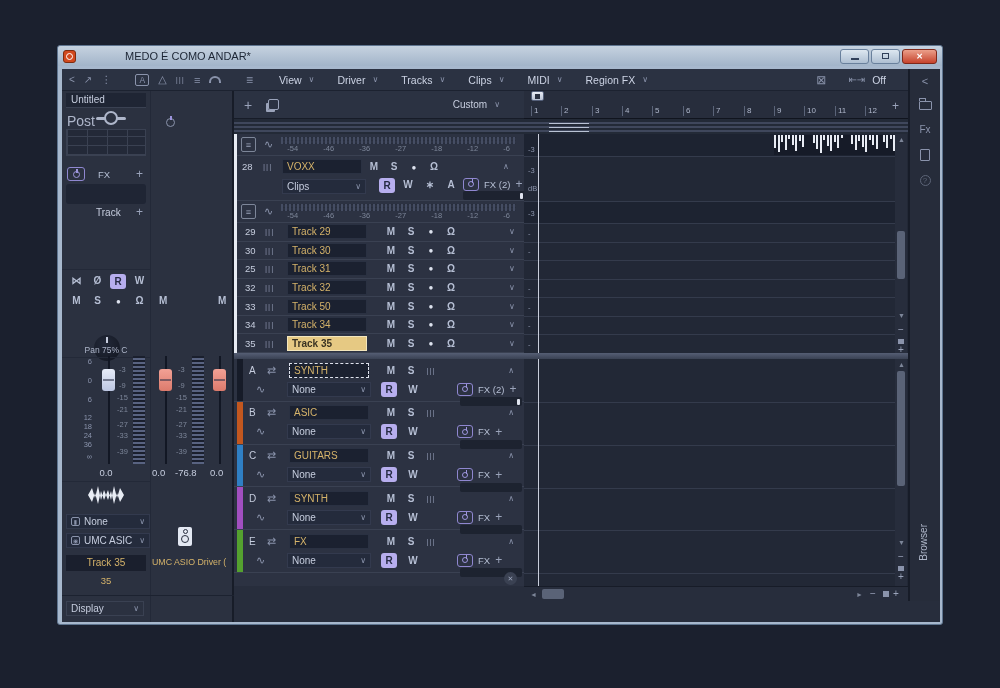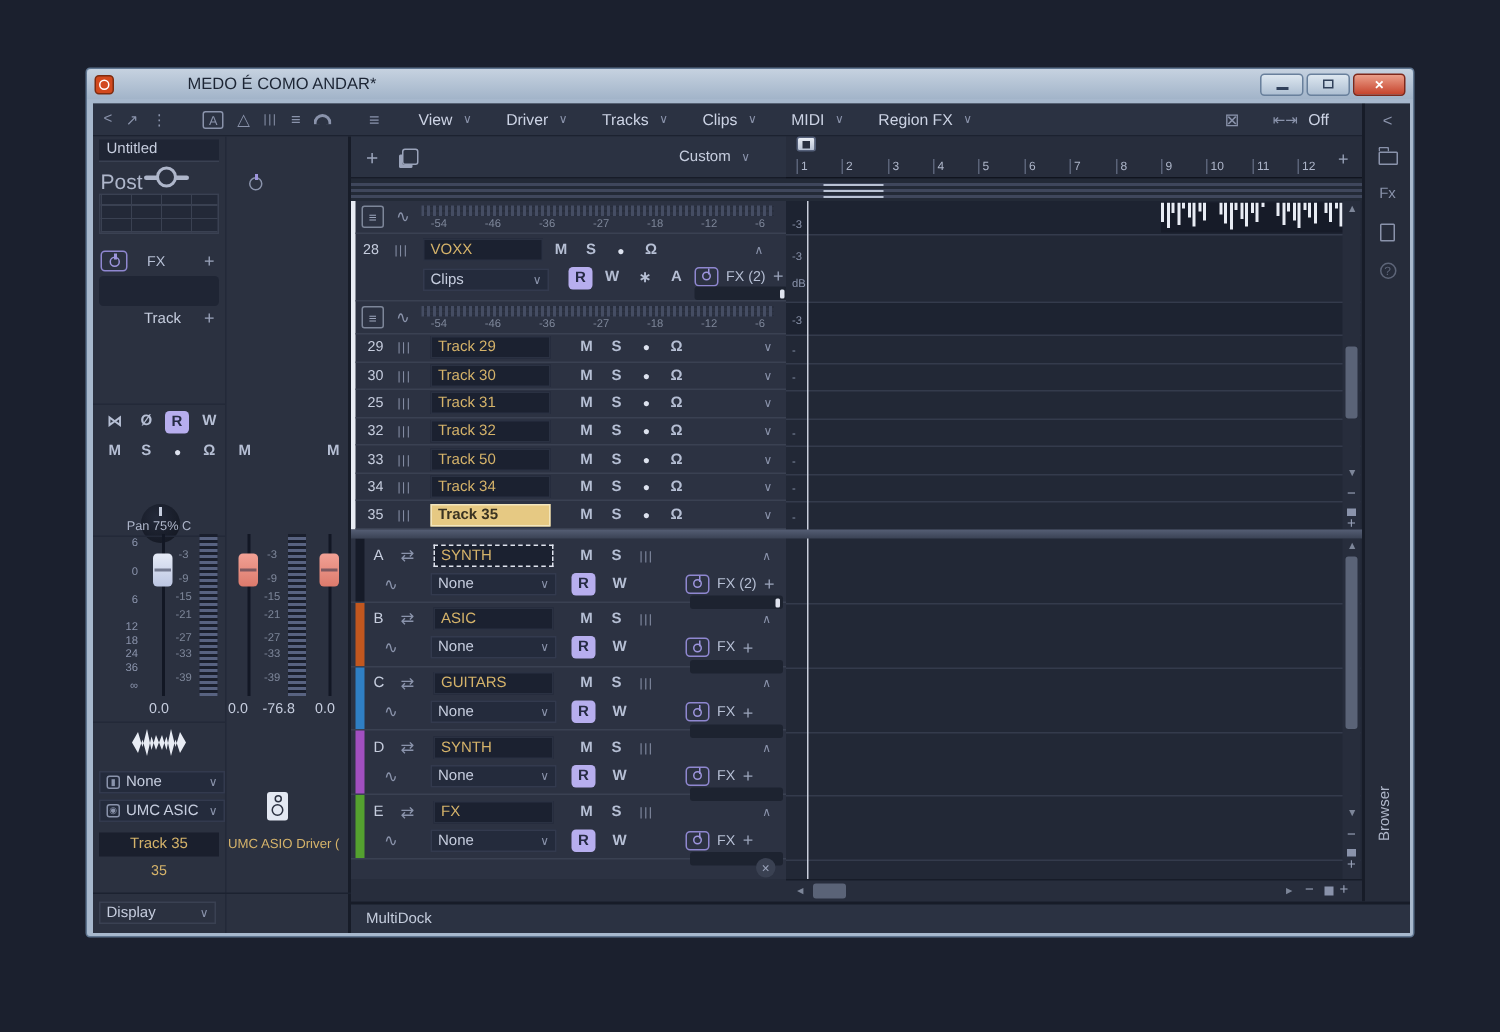--- a/index.html
+++ b/index.html
@@ -700,19 +700,16 @@
 
       <div class="p" style="left:462px;top:517px;width:384px;height:15px;background:#272d3c;border-top:1px solid #171c28">
         <span class="tri" style="position:absolute;left:6px;top:4px">◄</span>
         <span class="scrthumb" style="position:absolute;left:18px;top:2px;width:22px;height:10px"></span>
         <span class="tri" style="position:absolute;left:332px;top:4px">►</span>
         <span class="szbtn" style="position:absolute;left:346px;top:1px">−</span>
         <span style="position:absolute;left:359px;top:4px;width:6px;height:6px;background:#8a93ab"></span>
         <span class="szbtn" style="position:absolute;left:369px;top:1px">+</span>
       </div>
 
-      <div class="p multidock">
-        <span>MultiDock</span>
-      </div>
 
     </div>
   </div>
 </div>
 
 </body></html>

